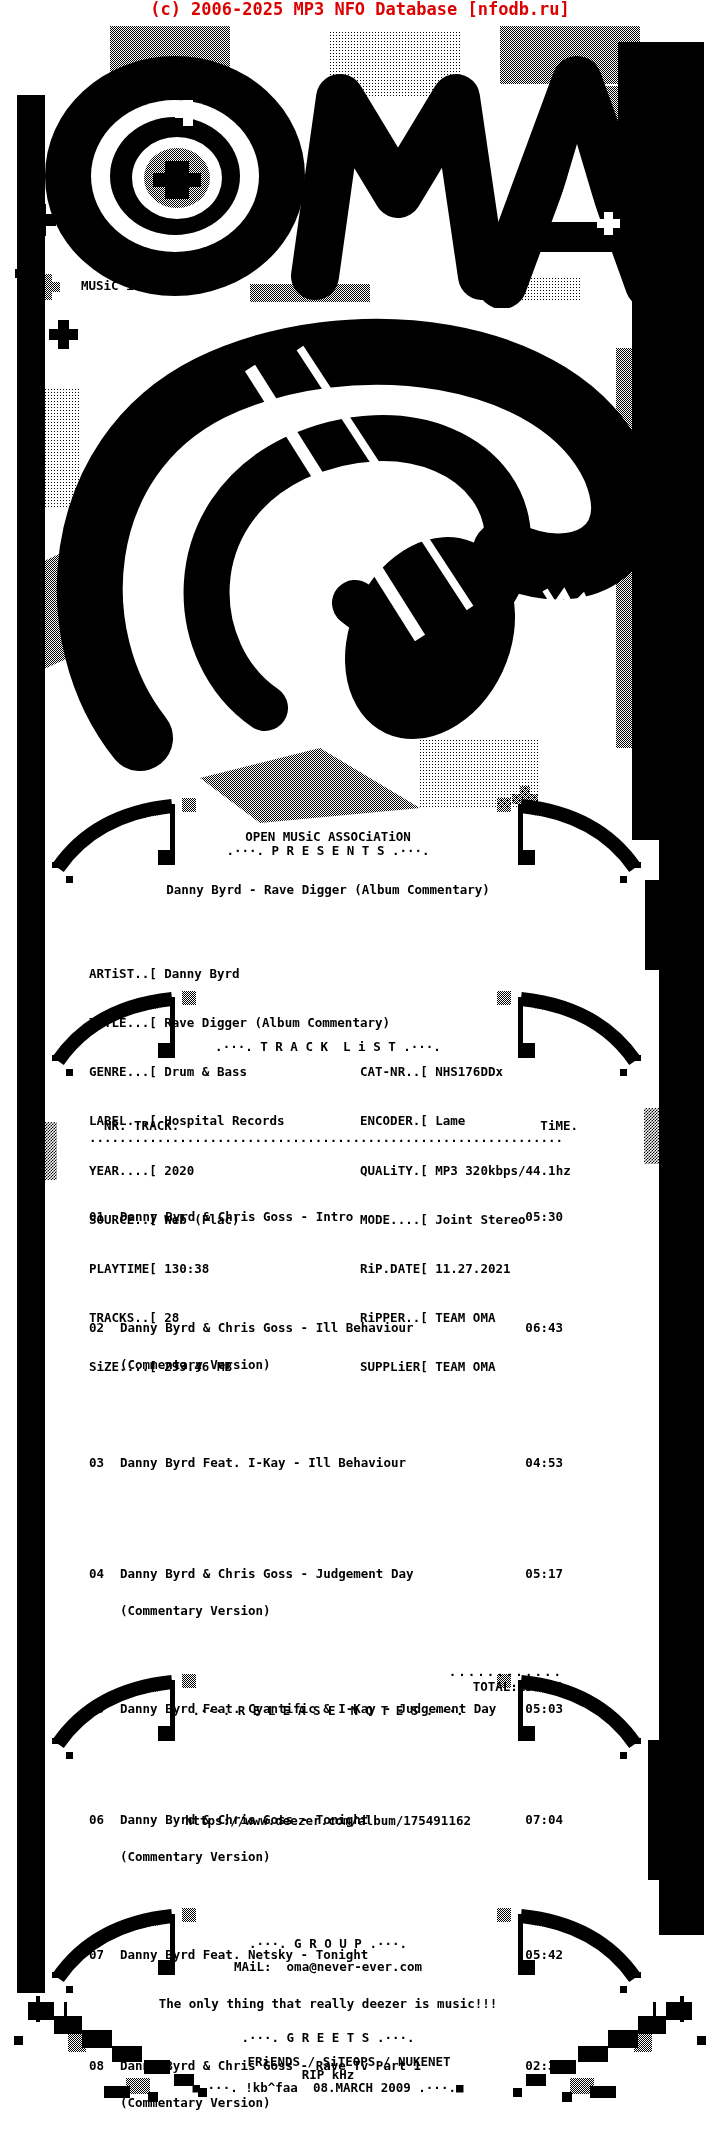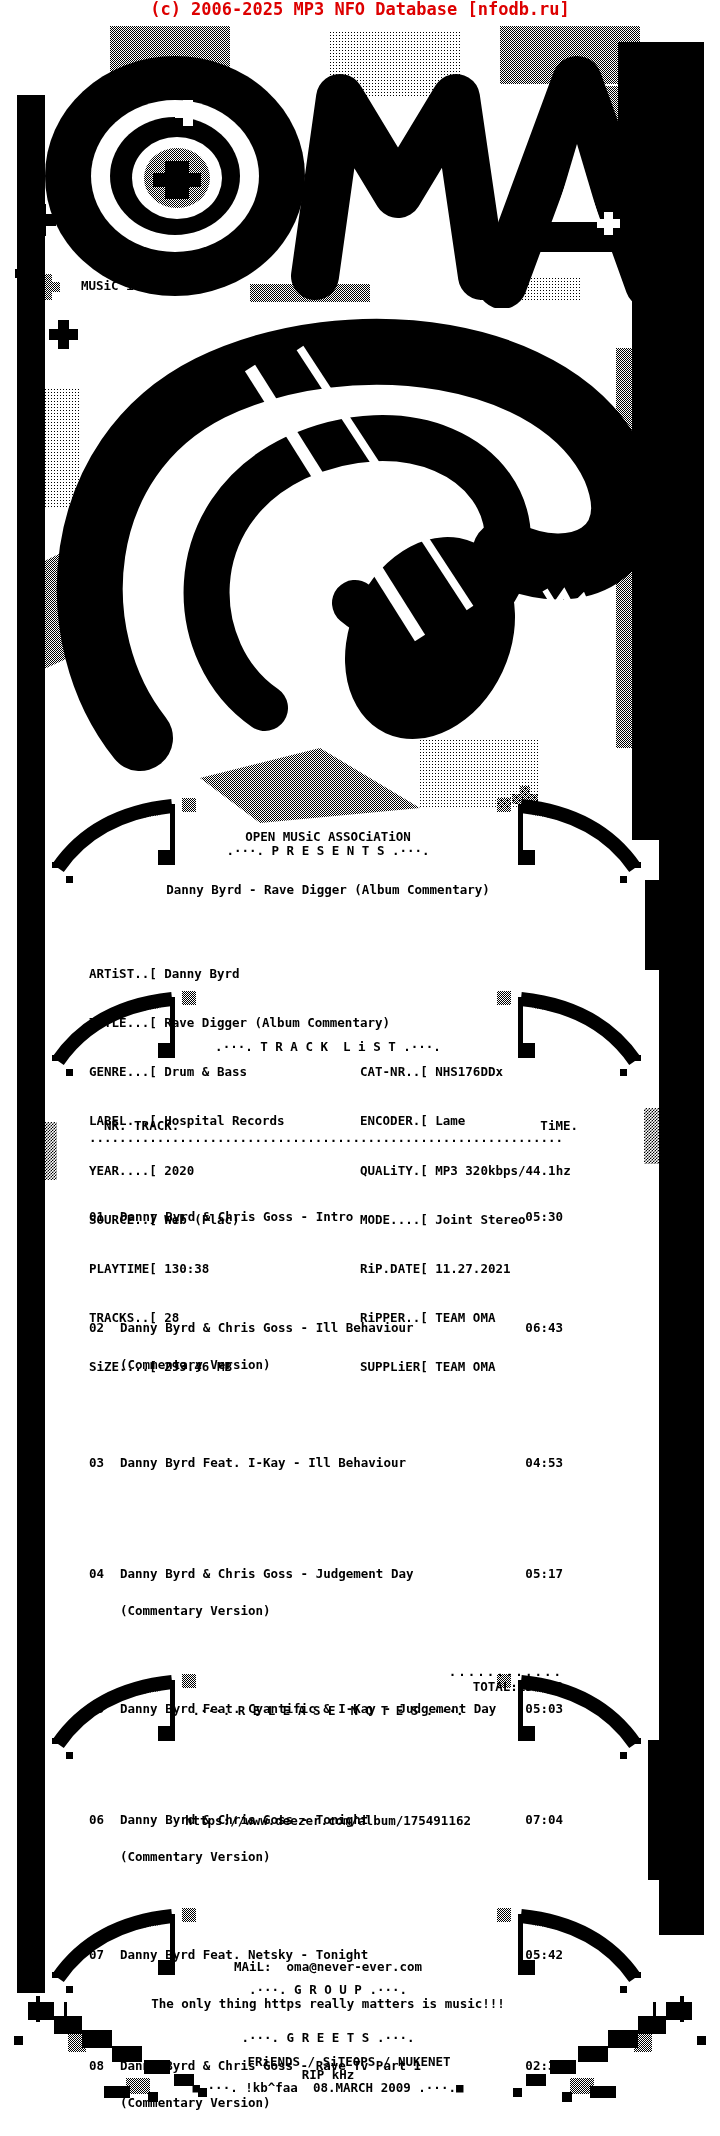--- a/index.html
+++ b/index.html
@@ -416,23 +416,23 @@
 </svg>
 <svg class="abs" style="left:468px;top:1902px;transform:scaleX(-1);" width="175" height="100" viewBox="0 0 175 100">
   <path d="M8,76 Q45,22 122,14" stroke="#000" stroke-width="14" fill="none"></path>
   <path d="M20,62 Q55,26 110,20" stroke="url(#p50)" stroke-width="6" fill="none"></path>
   <rect x="120" y="12" width="5" height="50" fill="#000"></rect>
   <rect x="108" y="58" width="17" height="15" fill="#000"></rect>
   <rect x="132" y="6" width="14" height="14" fill="url(#p50)"></rect>
   <rect x="16" y="84" width="7" height="7" fill="#000"></rect>
   <rect x="2" y="70" width="6" height="6" fill="#000"></rect>
 </svg>
-<div class="t center-col" style="top:1984px;">.···. G R O U P .···.</div>
+<div class="t center-col" style="top:1938px;">.···. G R O U P .···.</div>
 <div class="t center-col" style="top:1961px;"><span>MAiL:</span><span style="margin-left:15px;">oma@never-ever.com</span></div>
-<div class="t center-col" style="top:1998px;">The only thing https really matters is music!!!</div>
+<div class="t center-col" style="top:1998px;">The only thing that really deezer is music!!!</div>
 
 <svg class="abs" style="left:8px;top:1996px;" width="300" height="112" viewBox="0 0 300 112">
   <rect x="20" y="6" width="26" height="18" fill="#000"></rect>
   <rect x="46" y="20" width="28" height="18" fill="#000"></rect>
   <rect x="74" y="34" width="30" height="18" fill="#000"></rect>
   <rect x="104" y="50" width="30" height="16" fill="#000"></rect>
   <rect x="136" y="64" width="26" height="14" fill="#000"></rect>
   <rect x="166" y="78" width="20" height="12" fill="#000"></rect>
   <rect x="60" y="38" width="18" height="18" fill="url(#p50)"></rect>
   <rect x="118" y="82" width="24" height="16" fill="url(#p50)"></rect>

